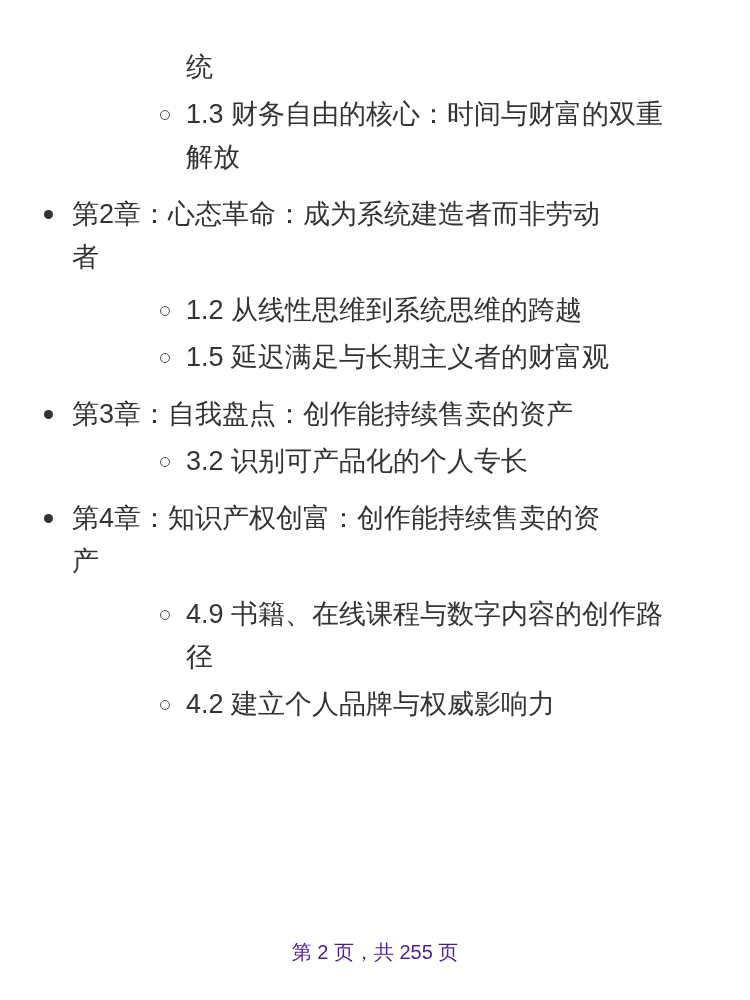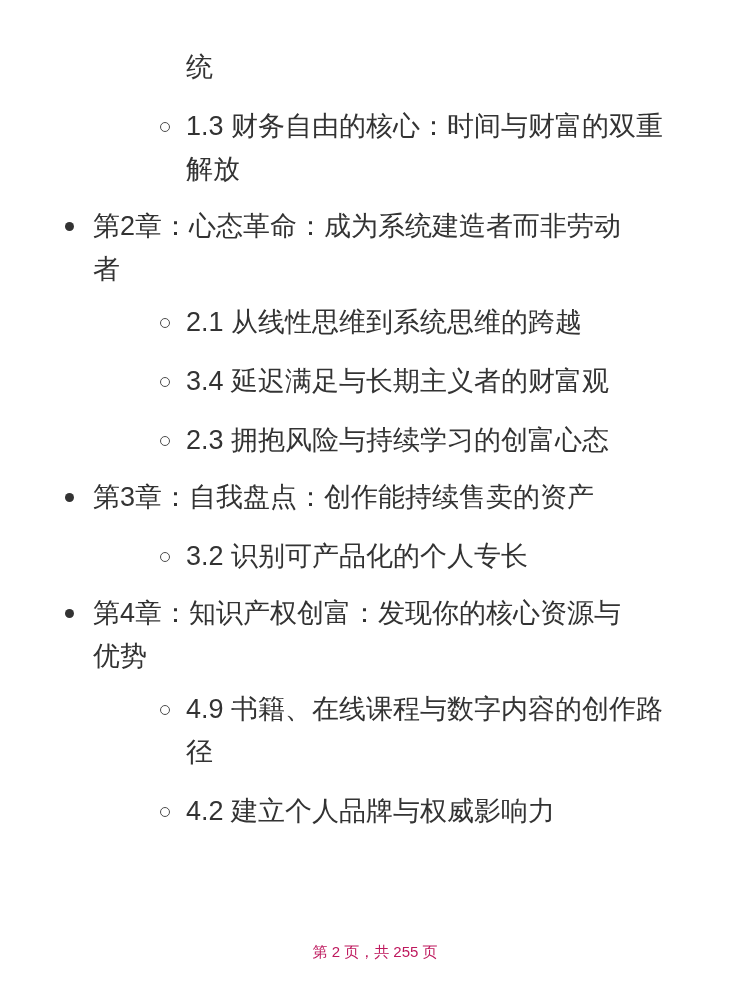--- a/index.html
+++ b/index.html
@@ -24,29 +24,29 @@
     line-height: 43px;
   }
   .row {
     position: relative;
   }
   .row .text {
     display: block;
   }
   
   .l1 {
-    margin-left: 93px;
+    margin-left: 72px;
     width: 536px;
   }
   
   .l2 {
     margin-left: 186px;
     width: 486px;
   }
-  .mt-item   { margin-top: 16px; }   
+  .mt-item   { margin-top: 4px; }   
   .mt-sub    { margin-top: 10px; }  
   .mt-chap   { margin-top: 14px; }  
   .mt-none   { margin-top: 0; }
   
   .marker {
     position: absolute;
     border-radius: 50%;
     box-sizing: border-box;
   }
   .marker.disc {
@@ -63,23 +63,23 @@
     height: 10px;
     border: 1.5px solid #4d4d4d;
     background: transparent;
   }
   .page-footer {
     position: absolute;
     top: 941px;
     left: 0;
     width: 750px;
     text-align: center;
-    font-size: 15px;
+    font-size: 20px;
     line-height: 22px;
-    color: #be185d;
+    color: #4c1d95;
   }
 </style>
 </head>
 <body>
 
 <div class="doc-content">
 
   <div class="row l2 mt-none">
     <span class="text">统</span>
   </div>
@@ -89,48 +89,44 @@
     <span class="text">1.3 财务自由的核心：时间与财富的双重解放</span>
   </div>
 
   <div class="row l1 mt-chap">
     <span class="marker disc"></span>
     <span class="text">第2章：心态革命：成为系统建造者而非劳动者</span>
   </div>
 
   <div class="row l2 mt-sub">
     <span class="marker circle"></span>
-    <span class="text">2.1 从线性思维到系统思维的跨越</span>
+    <span class="text">1.2 从线性思维到系统思维的跨越</span>
   </div>
 
   <div class="row l2 mt-item">
     <span class="marker circle"></span>
-    <span class="text">3.4 延迟满足与长期主义者的财富观</span>
+    <span class="text">1.5 延迟满足与长期主义者的财富观</span>
   </div>
 
-  <div class="row l2 mt-item">
-    <span class="marker circle"></span>
-    <span class="text">2.3 拥抱风险与持续学习的创富心态</span>
-  </div>
 
   <div class="row l1 mt-chap">
     <span class="marker disc"></span>
     <span class="text">第3章：自我盘点：创作能持续售卖的资产</span>
   </div>
 
 
   <div class="row l2 mt-item">
     <span class="marker circle"></span>
     <span class="text">3.2 识别可产品化的个人专长</span>
   </div>
 
 
   <div class="row l1 mt-chap">
     <span class="marker disc"></span>
-    <span class="text">第4章：知识产权创富：发现你的核心资源与优势</span>
+    <span class="text">第4章：知识产权创富：创作能持续售卖的资产</span>
   </div>
 
   <div class="row l2 mt-sub">
     <span class="marker circle"></span>
     <span class="text">4.9 书籍、在线课程与数字内容的创作路径</span>
   </div>
 
   <div class="row l2 mt-item">
     <span class="marker circle"></span>
     <span class="text">4.2 建立个人品牌与权威影响力</span>

